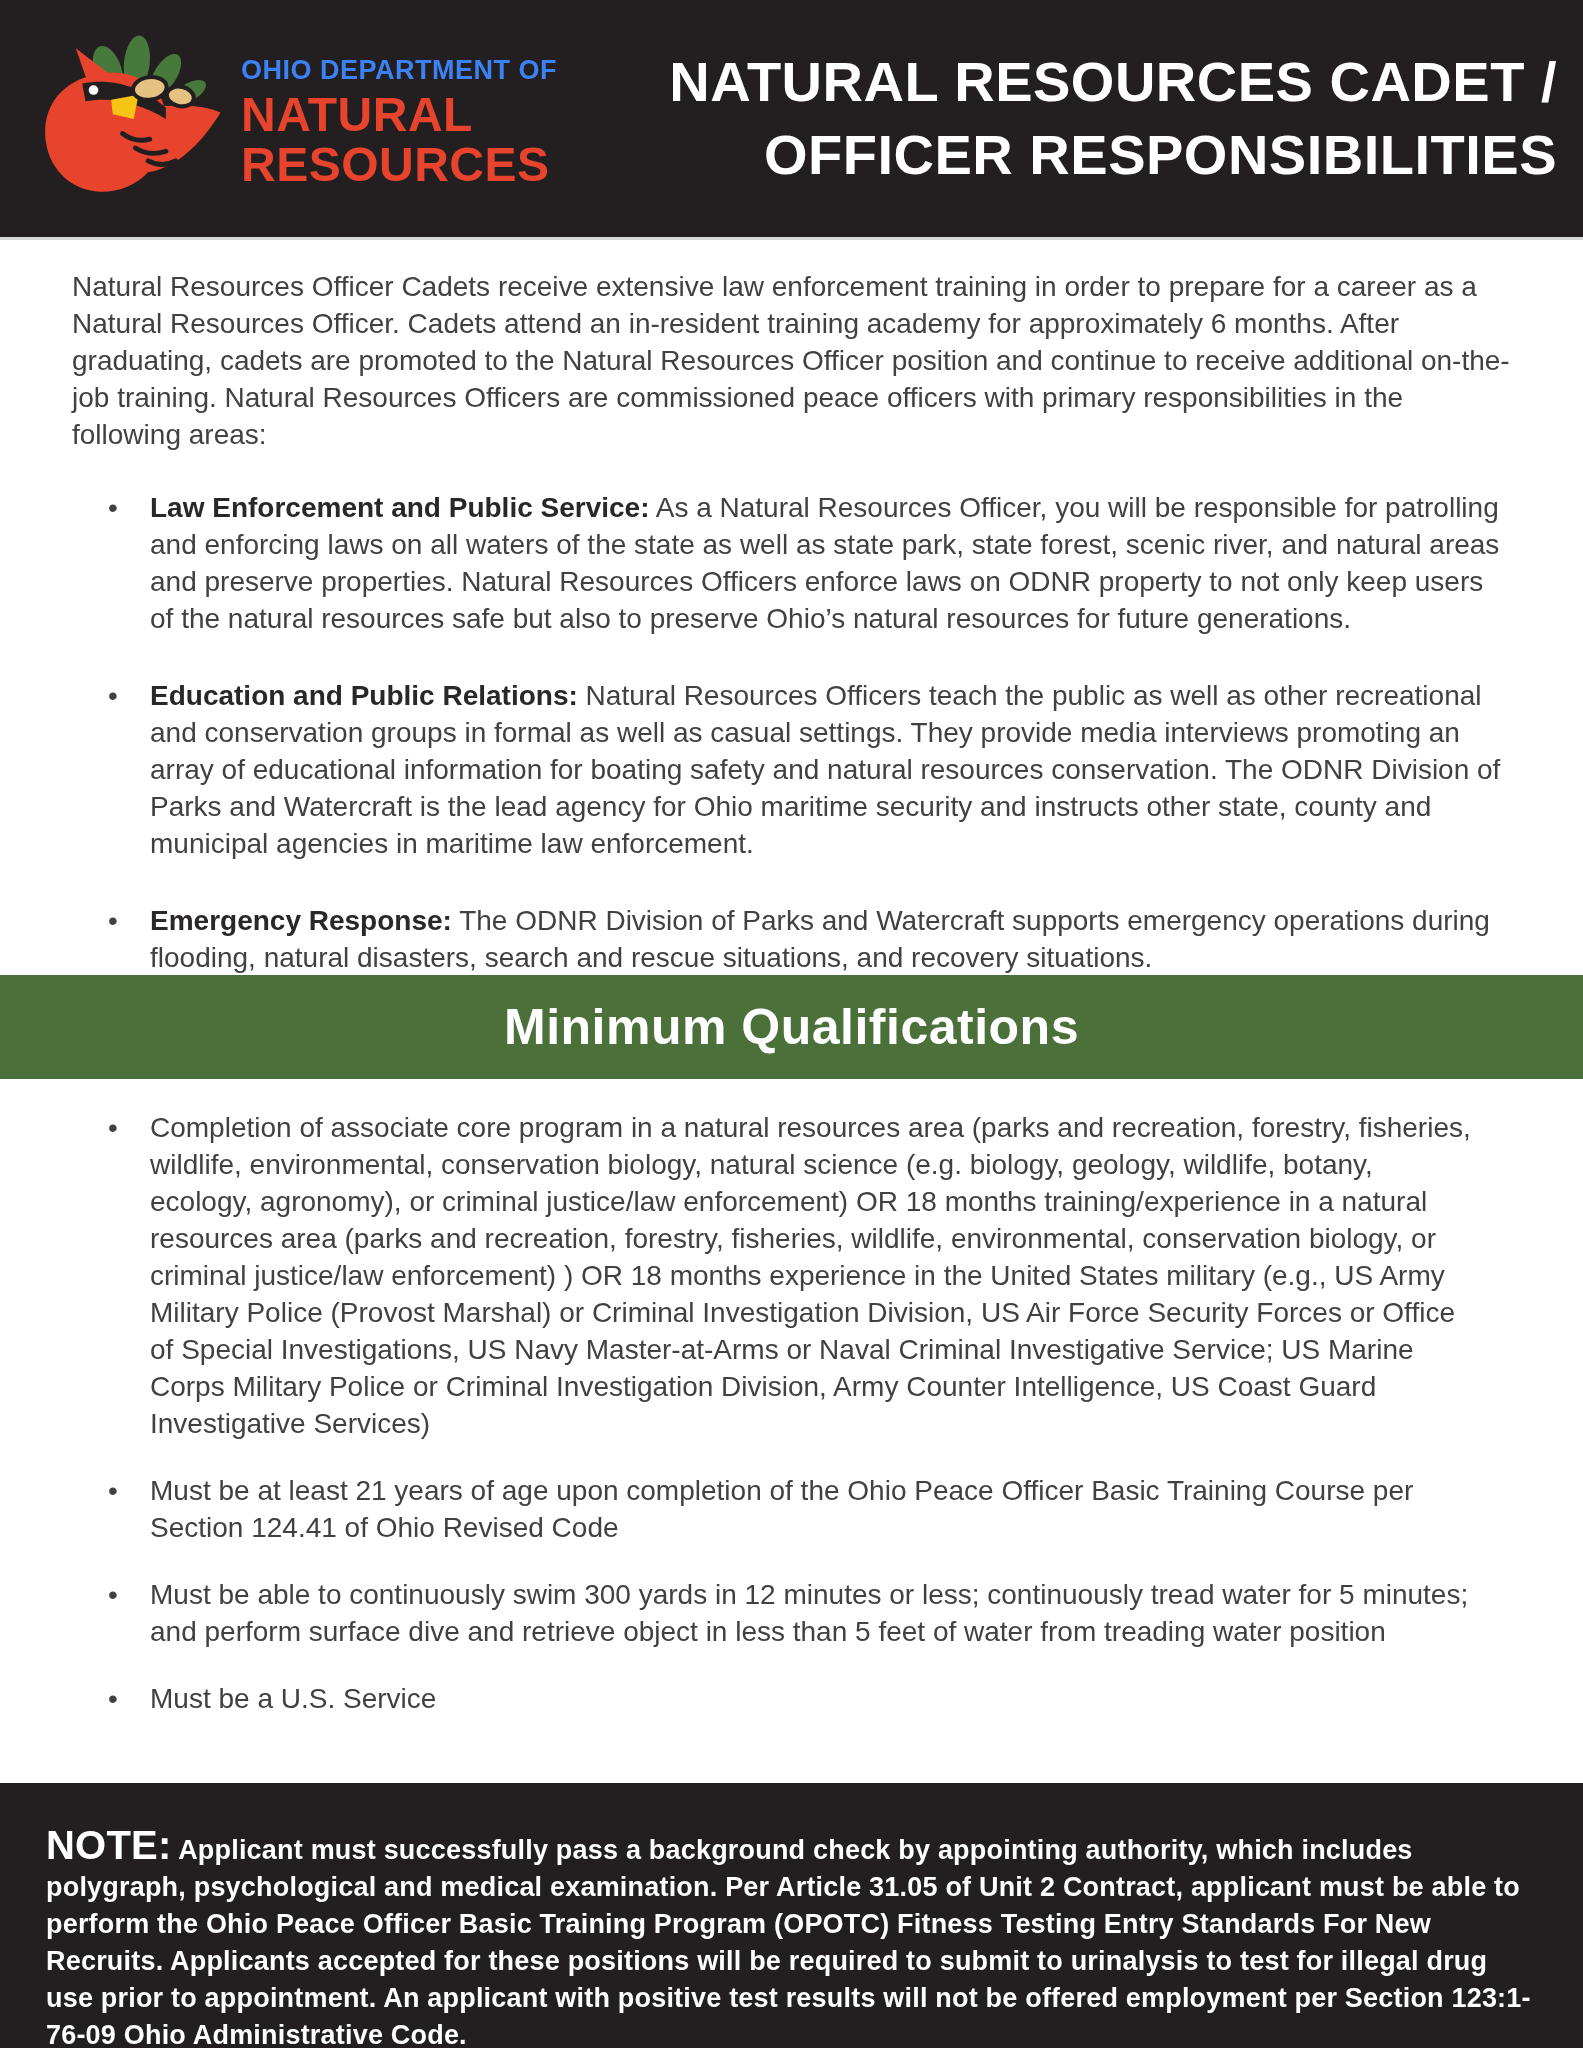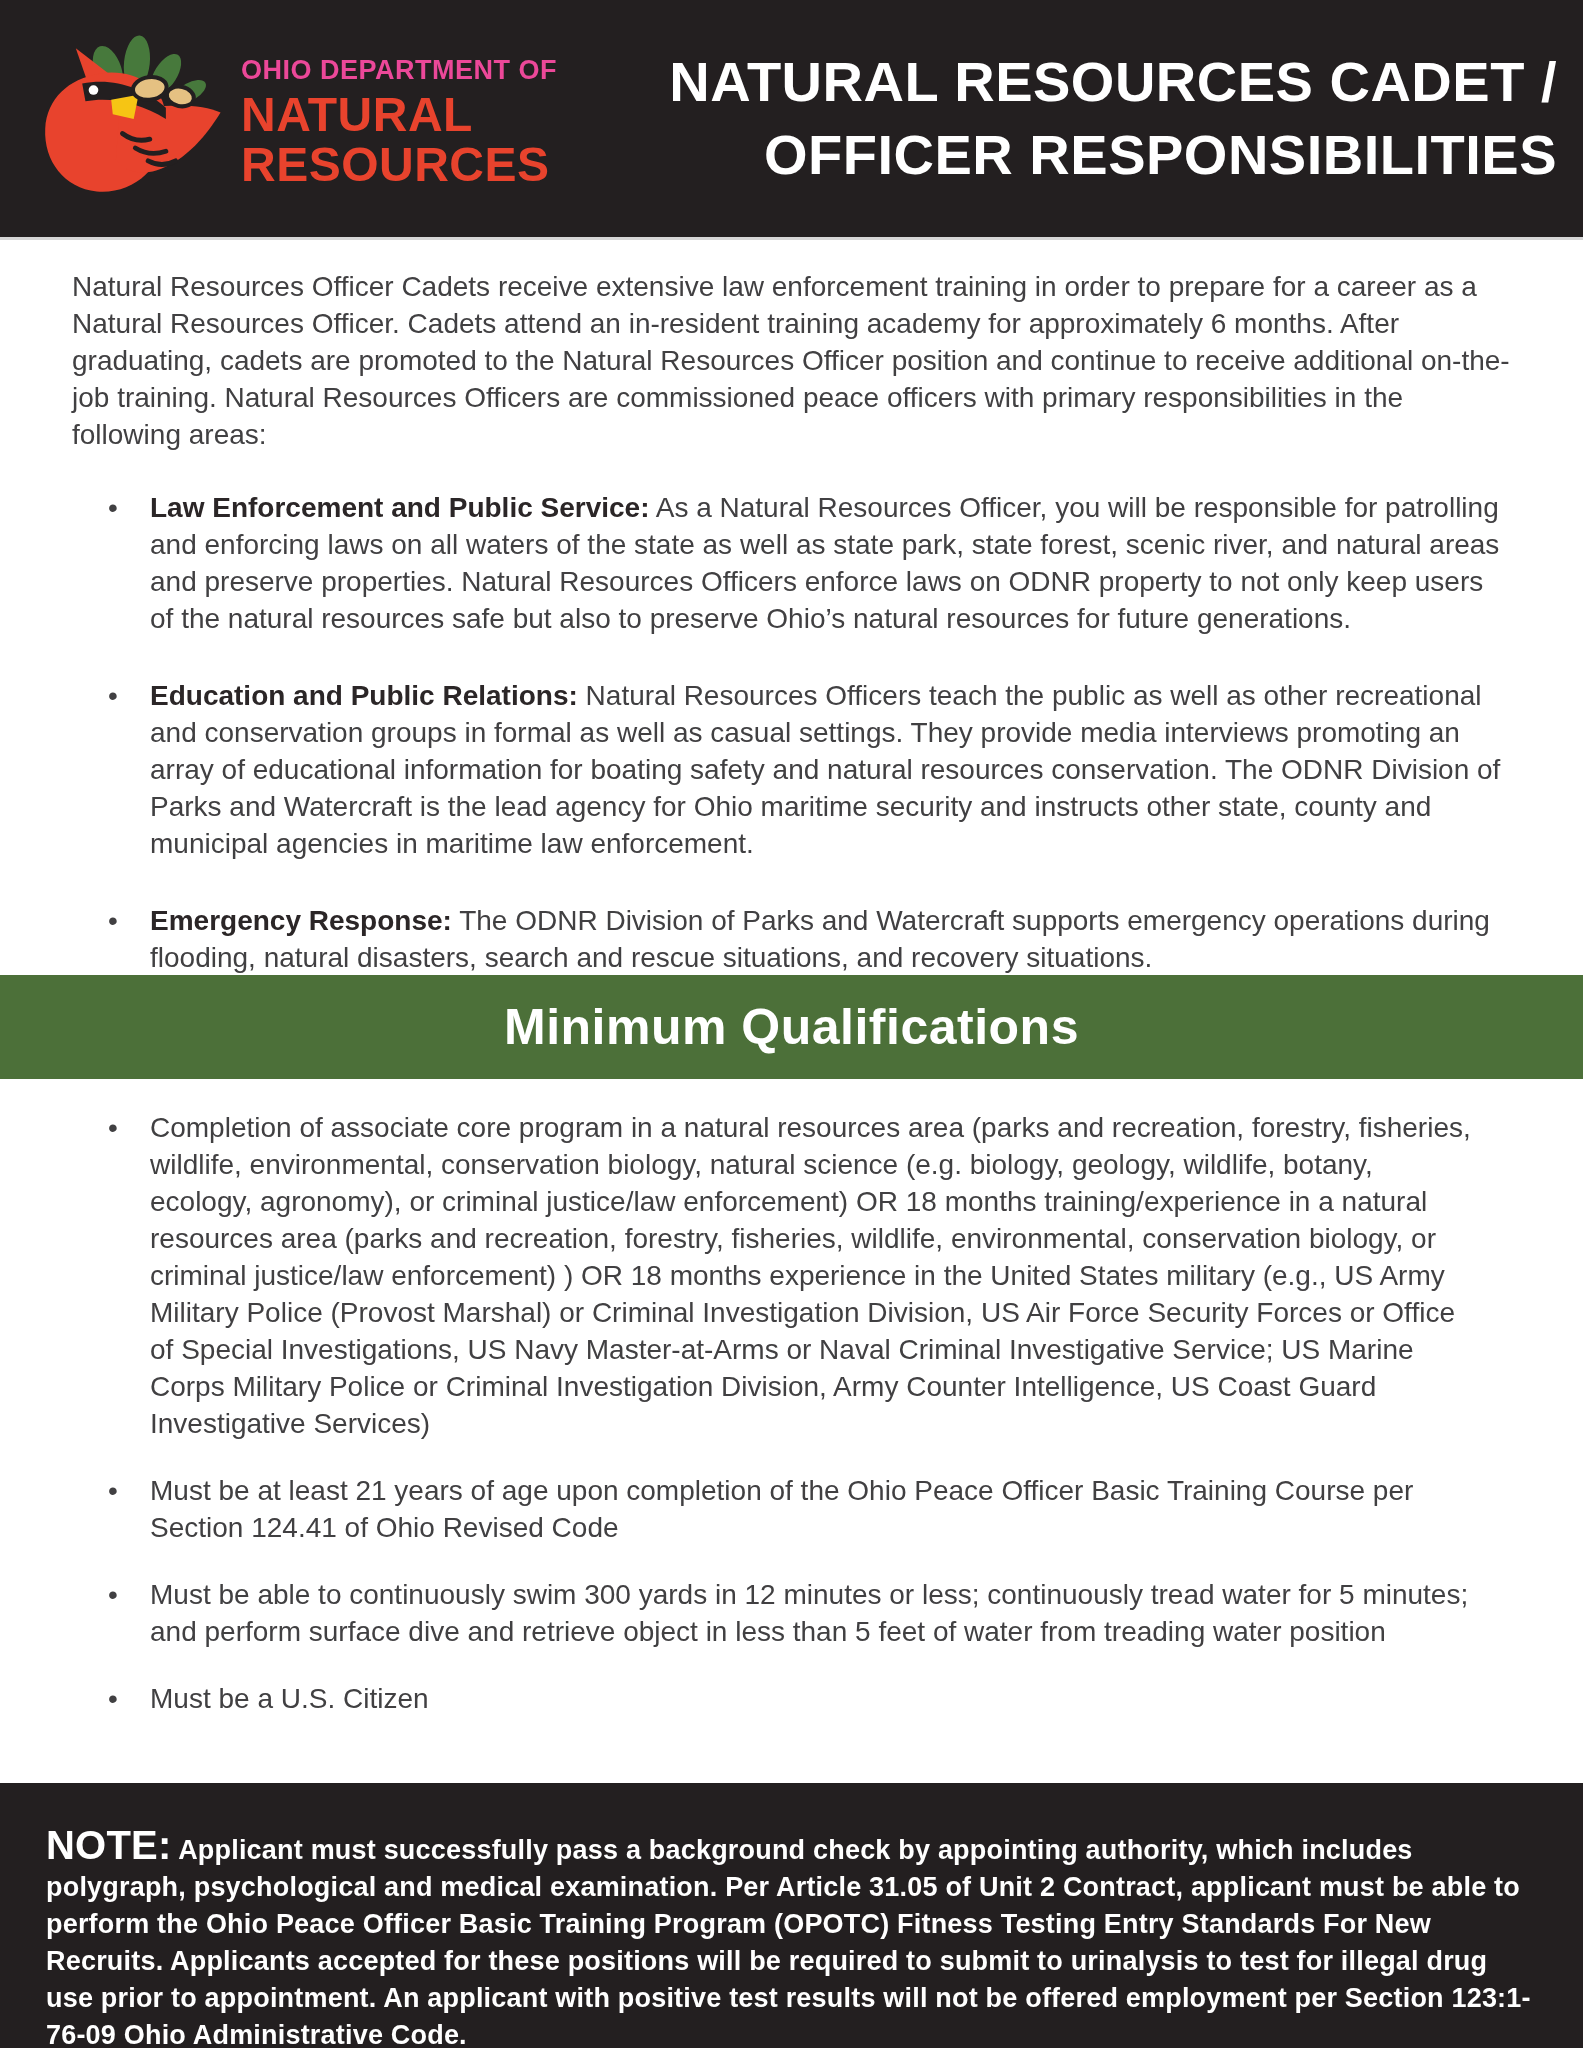--- a/index.html
+++ b/index.html
@@ -24,21 +24,21 @@
     display: flex;
     align-items: center;
     justify-content: space-between;
     padding: 0 26px 0 42px;
     border-bottom: 3px solid #d6d6d6;
   }
   .logo-group { display: flex; align-items: center; }
   .logo-mark { width: 185px; height: 170px; flex: 0 0 auto; }
   .logo-text { margin-left: 14px; margin-top: 8px; }
   .logo-dept {
-    color: #ec4899;
+    color: #3b82f6;
     font-size: 27px;
     font-weight: bold;
     letter-spacing: 0.5px;
     margin-bottom: 4px;
   }
   .logo-name {
     color: #e8432d;
     font-size: 48px;
     font-weight: bold;
     line-height: 1.04;
@@ -200,21 +200,21 @@
 
   <section class="quals-banner">
     <h2>Minimum Qualifications</h2>
   </section>
 
   <section class="quals-section body-text">
     <ul class="doc-list">
       <li>Completion of associate core program in a natural resources area (parks and recreation, forestry, fisheries, wildlife, environmental, conservation biology, natural science (e.g. biology, geology, wildlife, botany, ecology, agronomy), or criminal justice/law enforcement) OR 18 months training/experience in a natural resources area (parks and recreation, forestry, fisheries, wildlife, environmental, conservation biology, or criminal justice/law enforcement) ) OR 18 months experience in the United States military (e.g., US Army Military Police (Provost Marshal) or Criminal Investigation Division, US Air Force Security Forces or Office of Special Investigations, US Navy Master-at-Arms or Naval Criminal Investigative Service; US Marine Corps Military Police or Criminal Investigation Division, Army Counter Intelligence, US Coast Guard Investigative Services)</li>
       <li>Must be at least 21 years of age upon completion of the Ohio Peace Officer Basic Training Course per Section 124.41 of Ohio Revised Code</li>
       <li>Must be able to continuously swim 300 yards in 12 minutes or less; continuously tread water for 5 minutes; and perform surface dive and retrieve object in less than 5 feet of water from treading water position</li>
-      <li>Must be a U.S. Citizen</li>
+      <li>Must be a U.S. Service</li>
     </ul>
   </section>
 
   <footer class="note-footer">
     <p>
       <span class="note-label">NOTE:</span><span> Applicant must successfully pass a background check by appointing authority, which includes polygraph, psychological and medical examination. Per Article 31.05 of Unit 2 Contract, applicant must be able to perform the Ohio Peace Officer Basic Training Program (OPOTC) Fitness Testing Entry Standards For New Recruits. Applicants accepted for these positions will be required to submit to urinalysis to test for illegal drug use prior to appointment. An applicant with positive test results will not be offered employment per Section 123:1-76-09 Ohio Administrative Code.</span>
     </p>
   </footer>
 
 </div>

